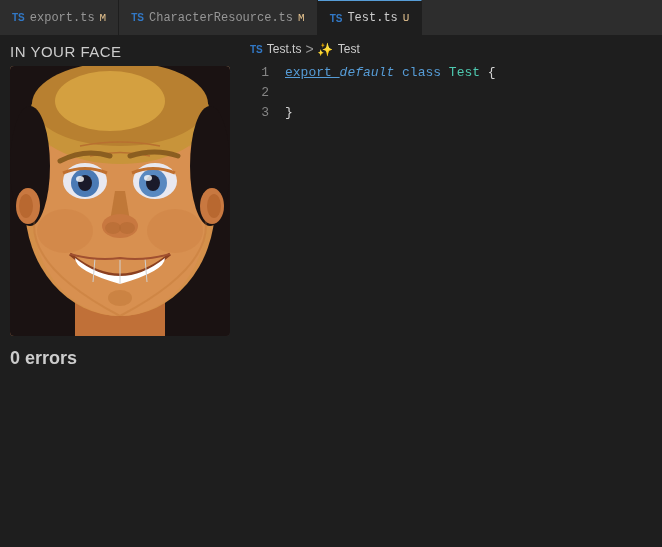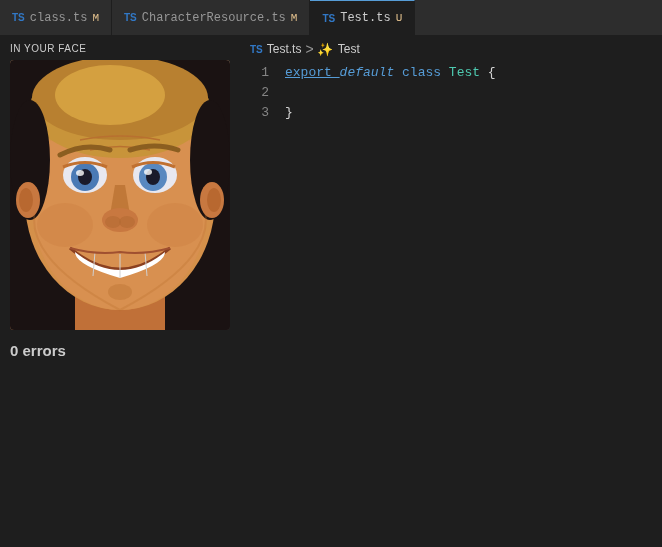--- a/index.html
+++ b/index.html
@@ -66,21 +66,21 @@
     .left-panel {
       width: 240px;
       flex-shrink: 0;
       background-color: #1e1e1e;
       display: flex;
       flex-direction: column;
       padding: 0;
     }
 
     .panel-title {
-      font-size: 10px;
+      font-size: 15px;
       color: #cccccc;
       padding: 8px 10px 6px 10px;
       font-family: sans-serif;
       letter-spacing: 0.5px;
     }
 
     .image-container {
       width: 220px;
       height: 270px;
       margin: 0 10px;
@@ -90,21 +90,21 @@
       position: relative;
     }
 
     
     .face-svg {
       width: 100%;
       height: 100%;
     }
 
     .error-count {
-      font-size: 15px;
+      font-size: 18px;
       font-weight: bold;
       color: #cccccc;
       padding: 12px 10px;
       font-family: sans-serif;
     }
 
     
     .editor-panel {
       flex: 1;
       background-color: #1e1e1e;
@@ -191,21 +191,21 @@
     .code-area::-webkit-scrollbar-thumb {
       background: #424242;
     }
   </style>
 </head>
 <body>
 
 <div class="tab-bar">
   <div class="tab">
     <span class="tab-ts-icon">TS</span>
-    <span>class.ts</span>
+    <span>export.ts</span>
     <span class="tab-modified">M</span>
   </div>
   <div class="tab">
     <span class="tab-ts-icon">TS</span>
     <span>CharacterResource.ts</span>
     <span class="tab-modified">M</span>
   </div>
   <div class="tab active">
     <span class="tab-ts-icon">TS</span>
     <span>Test.ts</span>

